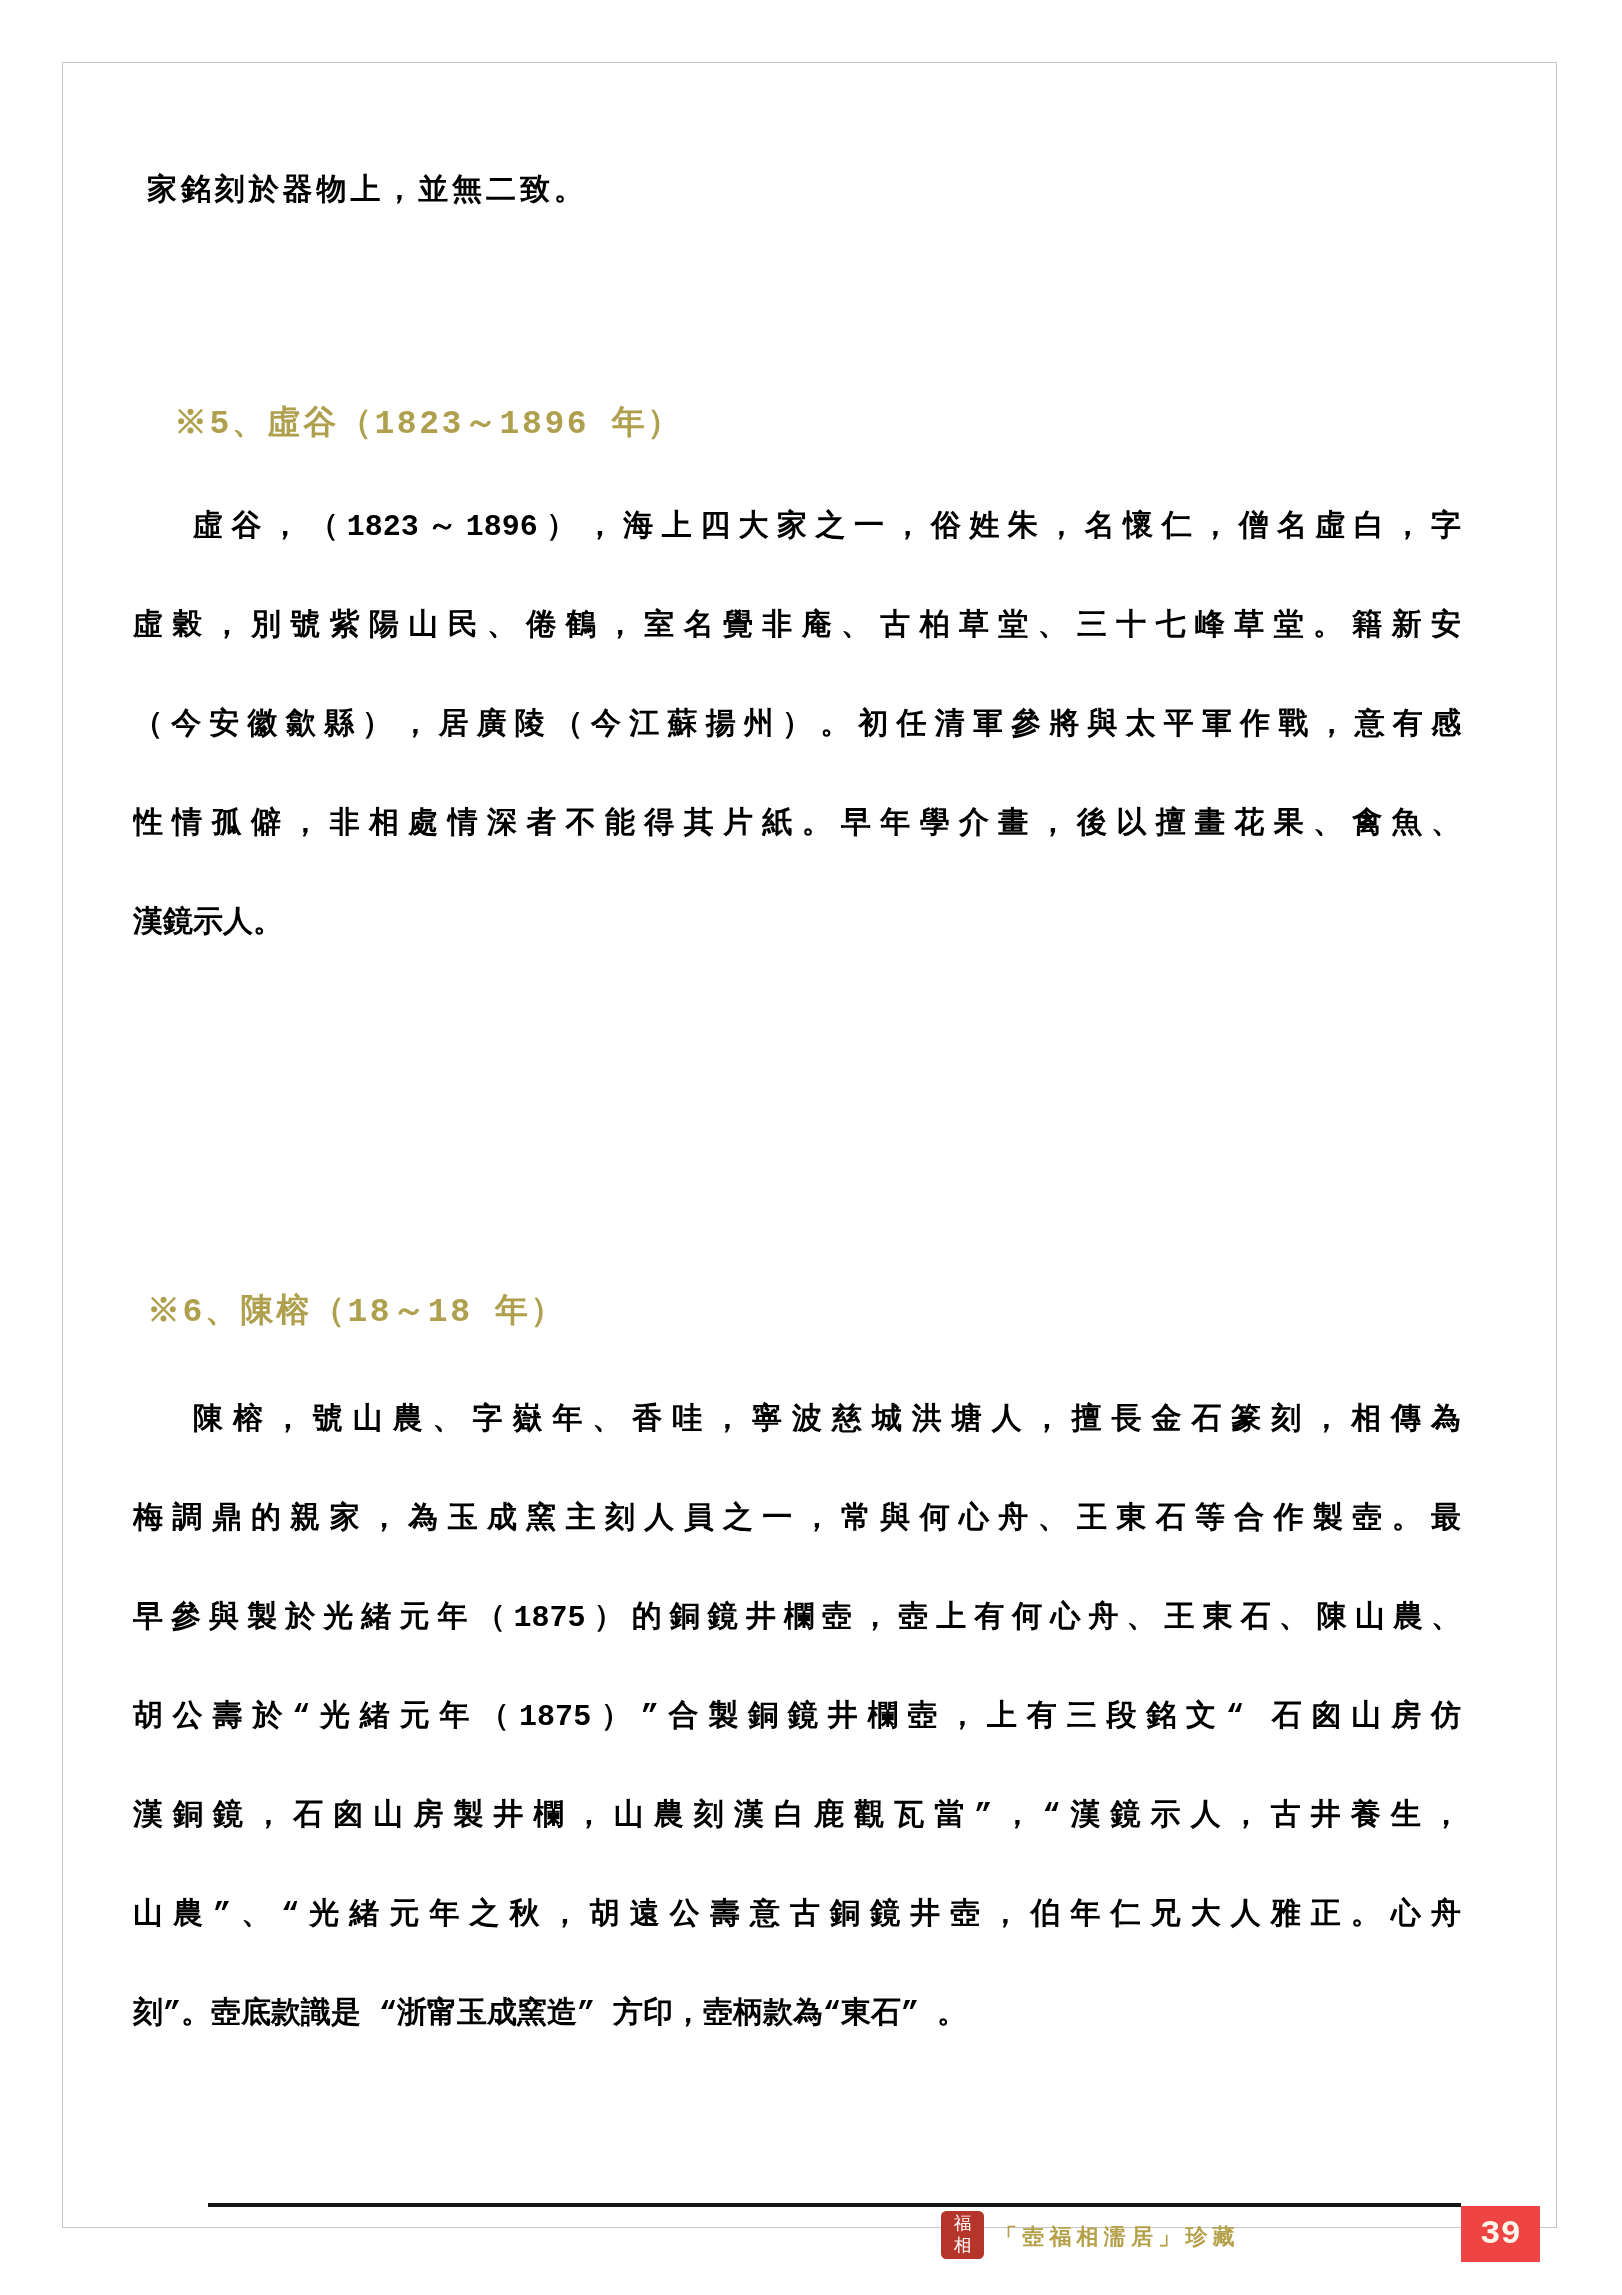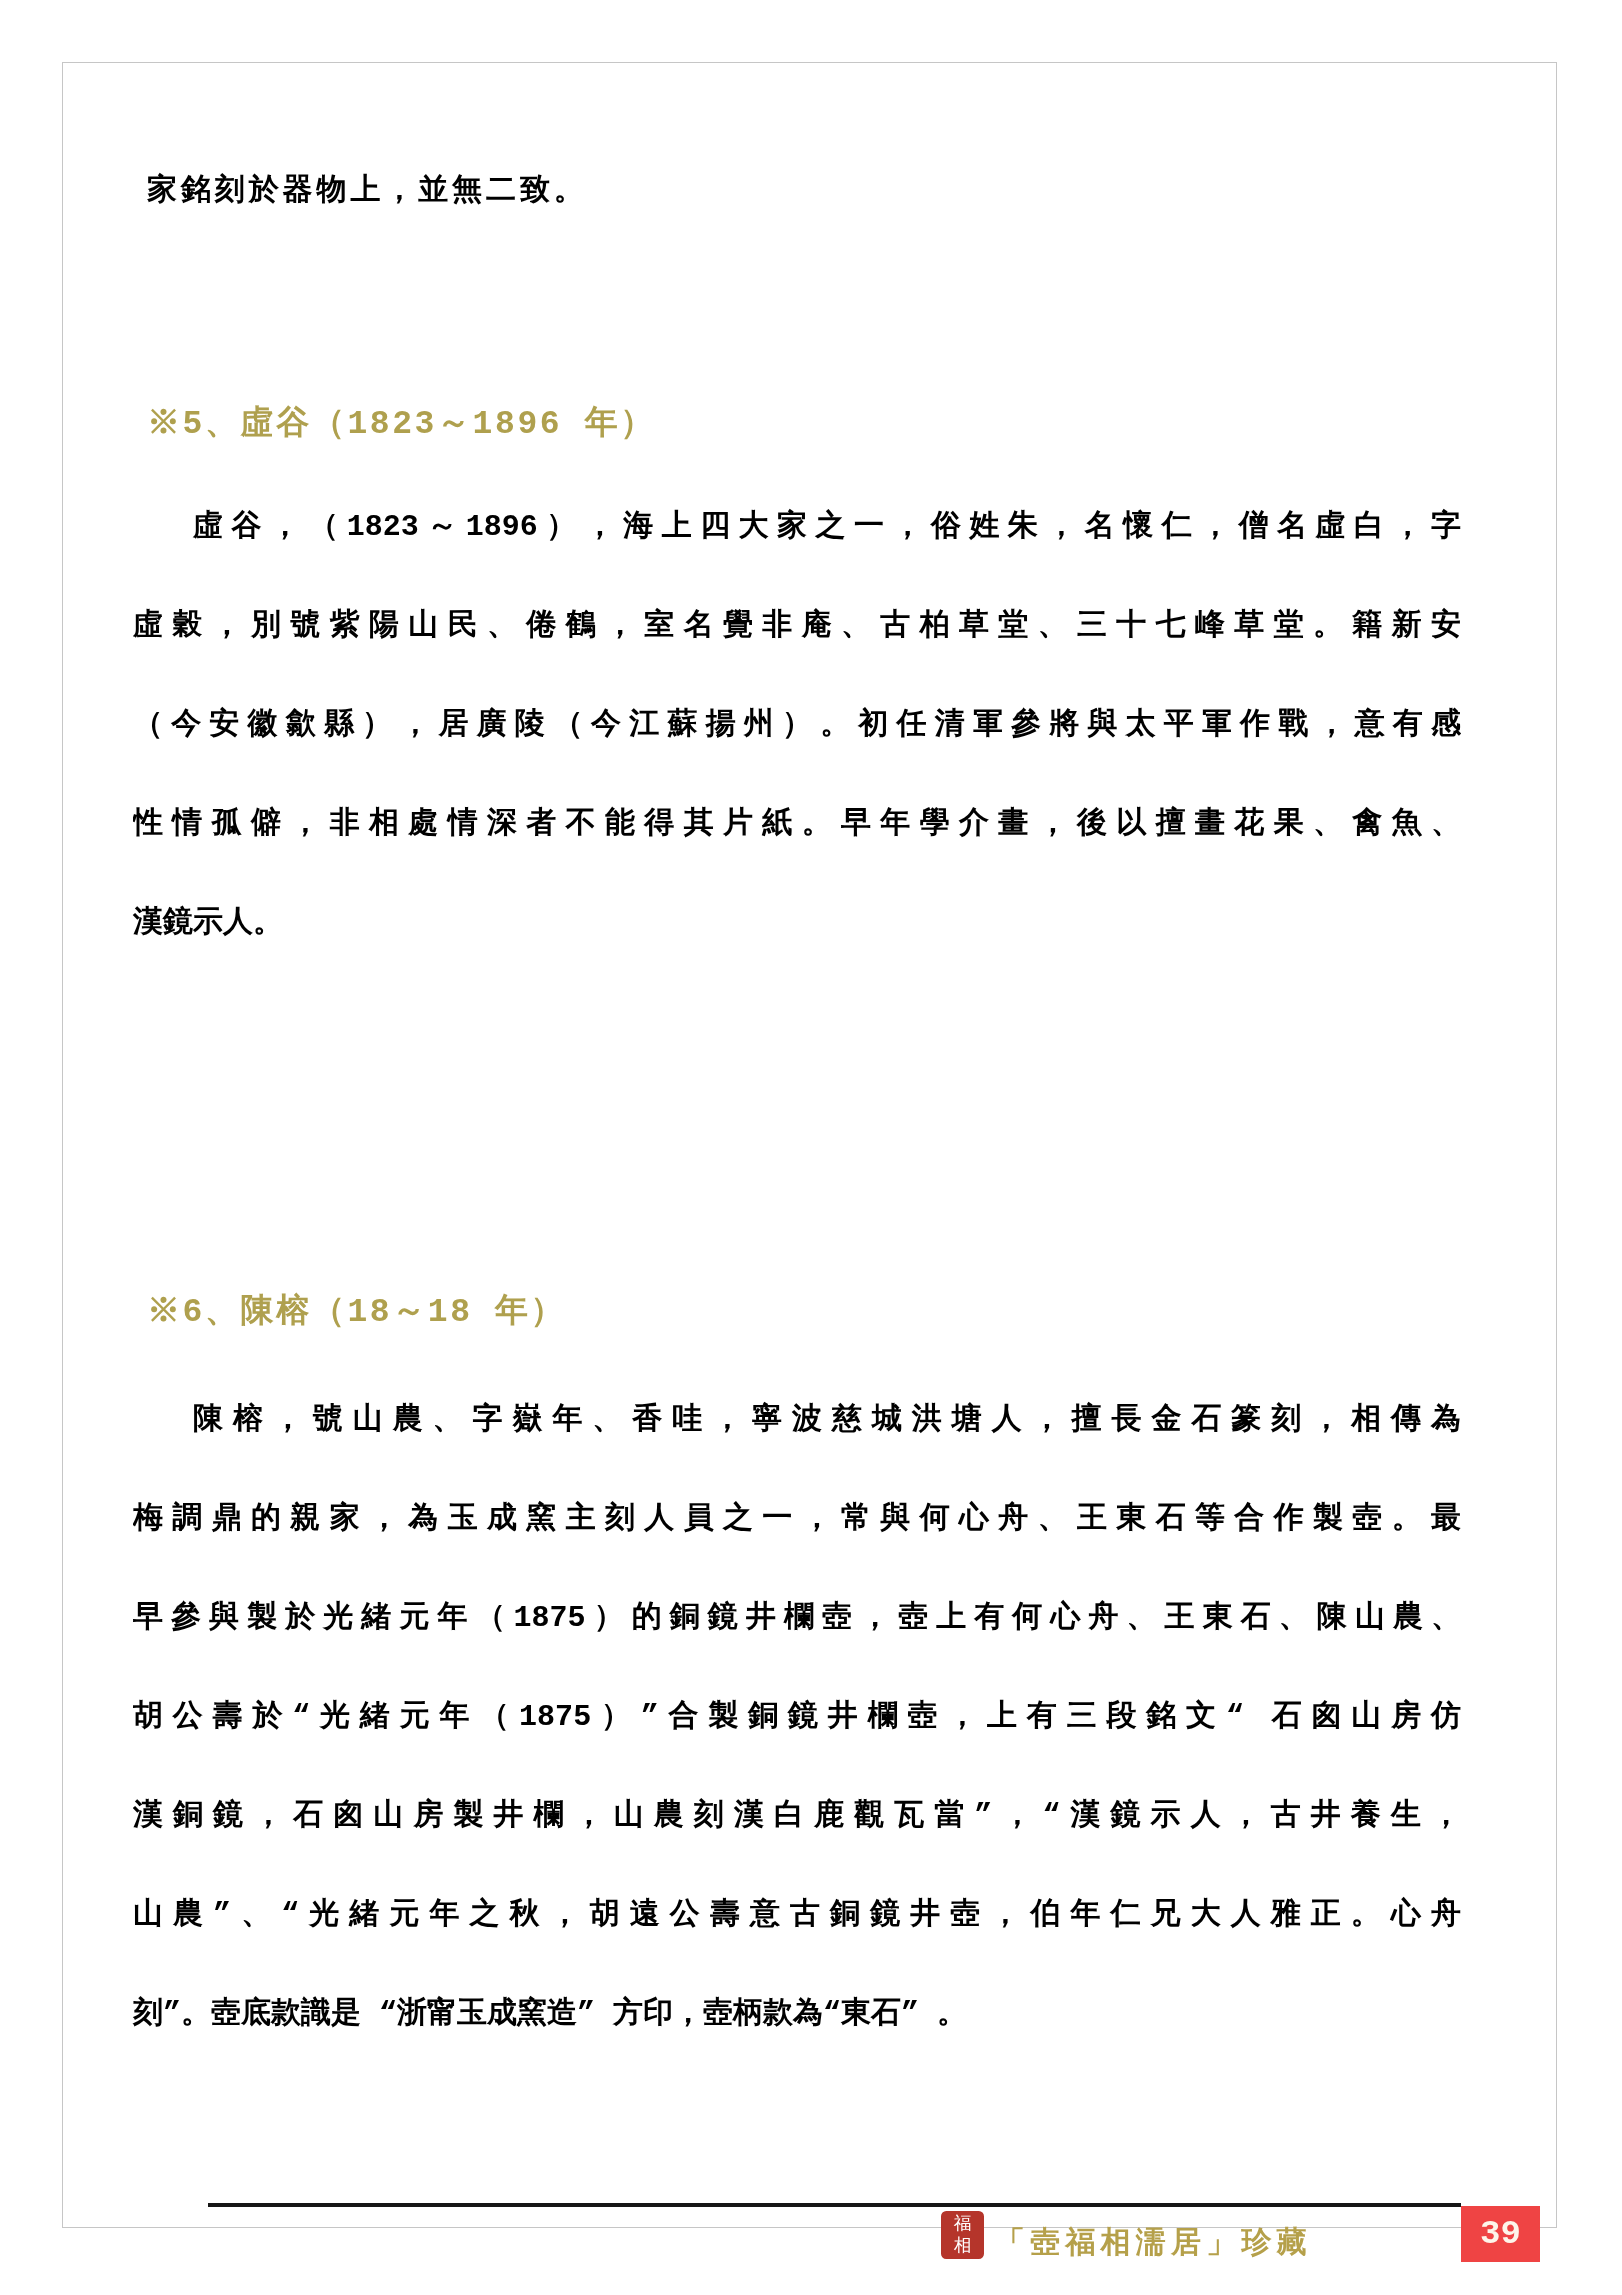--- a/index.html
+++ b/index.html
@@ -12,21 +12,21 @@
     border:1.3px solid #c6c6c6;box-sizing:border-box;
   }
   .intro{
     position:absolute;left:147px;top:169px;width:1328px;
     font-size:30px;font-weight:600;letter-spacing:3.9px;
   }
   .heading{
     position:absolute;left:147px;font-size:33px;font-weight:700;
     letter-spacing:2.6px;color:#afa04e;
   }
-  .heading.h5{top:400px;}
+  .heading.h5{top:400px;margin-left:27px;}
   .heading.h6{top:1288px;}
   .para{
     position:absolute;left:133px;width:1328px;font-size:30px;font-weight:600;
   }
   .para.p5{top:478px;}
   .para.p6{top:1371px;}
   .line{
     height:99px;line-height:99px;white-space:nowrap;overflow:visible;
   }
   .line.fill{
@@ -39,21 +39,21 @@
     position:absolute;left:208px;top:2203px;width:1253px;height:3.9px;background:#161616;
   }
   .seal{
     position:absolute;left:941px;top:2211px;width:43px;height:48px;
     background:#b5352b;border-radius:5.2px;box-sizing:border-box;border:2px solid #b5352b;
     color:#fff;font-size:17.7px;line-height:22px;text-align:center;
     display:flex;align-items:center;justify-content:center;
     word-break:break-all;padding:0.7px 2.6px;overflow:hidden;
   }
   .footer-gold{
-    position:absolute;left:995px;top:2222px;font-size:30px;font-weight:600;
+    position:absolute;left:995px;top:2222px;font-size:22px;font-weight:600;
     letter-spacing:5.2px;color:#b5a04a;white-space:nowrap;
   }
   .page-box{
     position:absolute;left:1461px;top:2206px;width:79px;height:56px;
     background:#ef4444;color:#fdf5ea;display:flex;align-items:center;justify-content:center;
     font-size:34px;font-weight:600;
   }
 </style>
 </head>
 <body>

